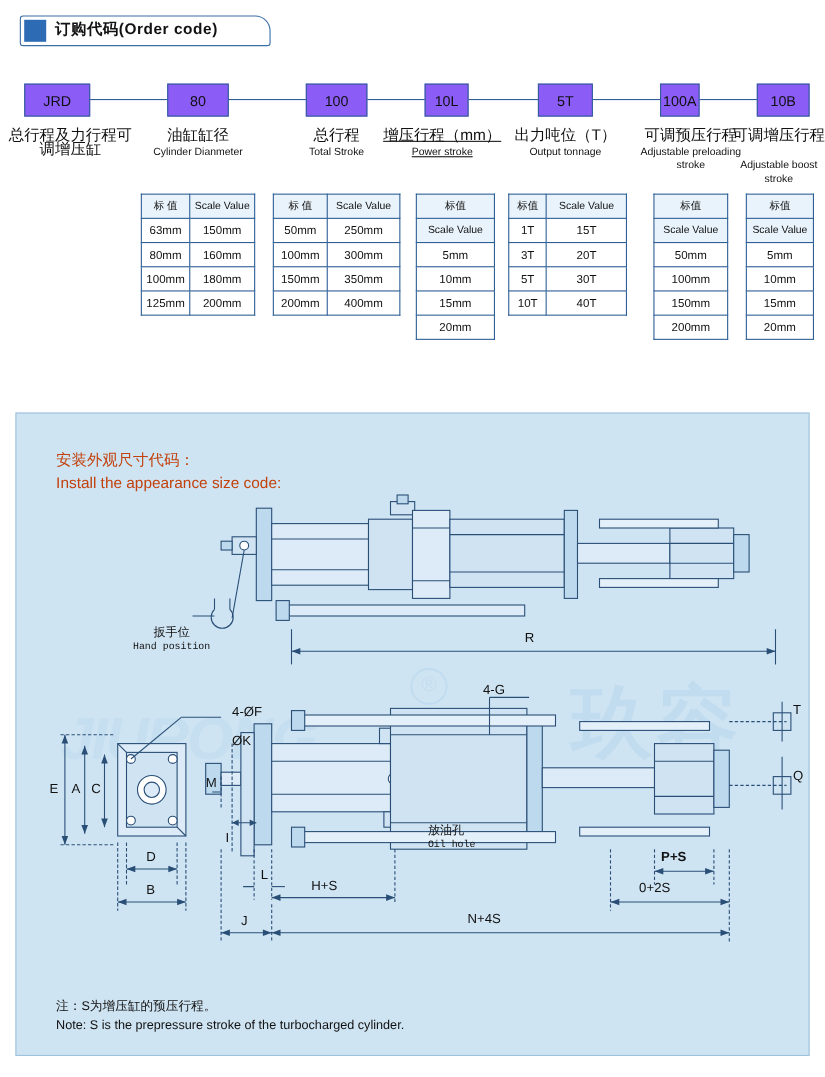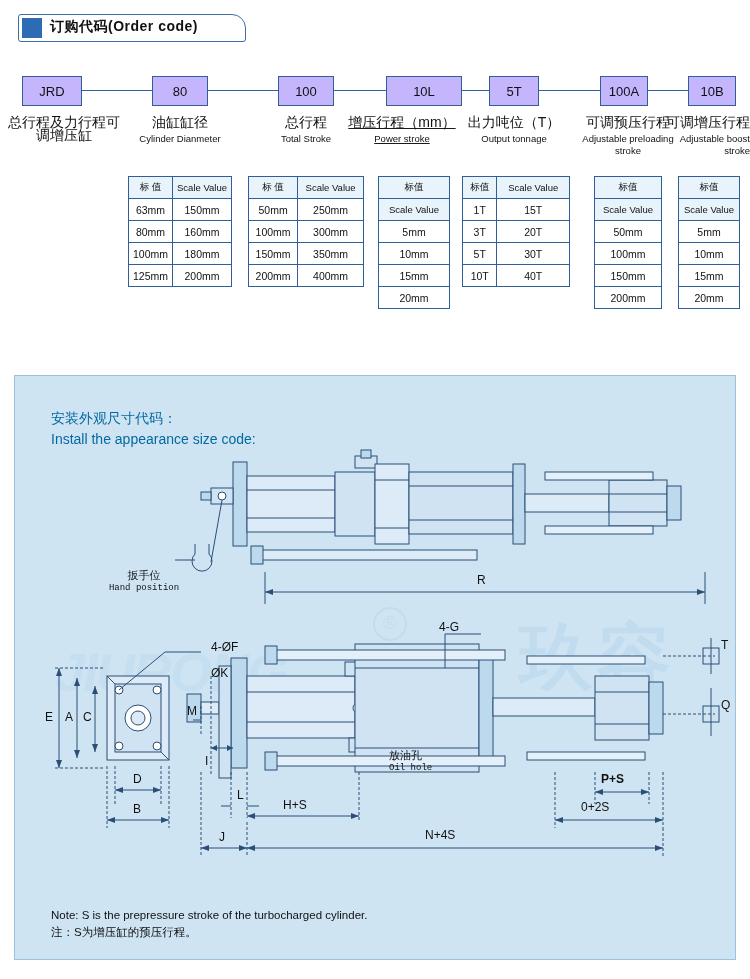--- a/index.html
+++ b/index.html
@@ -58,21 +58,21 @@
     position: absolute;
     left: 22px; top: 14px;
     width: 706px; height: 1px;
     background: #2f5f96;
   }
   .code-box {
     position: absolute;
     top: 0;
     height: 30px;
     border: 1px solid #2f5f96;
-    background: #c4b5fd;
+    background: #8b5cf6;
     box-sizing: border-box;
     font-size: 13px;
     color: #111;
     display: flex;
     align-items: center;
     justify-content: center;
     font-weight: normal;
   }
 
   
@@ -126,21 +126,21 @@
     border: 1px solid #9dc2dd;
     box-sizing: border-box;
     overflow: hidden;
   }
   .panel-title {
     position: absolute;
     left: 36px;
     top: 32px;
     font-size: 14px;
     line-height: 21px;
-    color: #0369a1;
+    color: #c2410c;
   }
   .panel-note {
     position: absolute;
     left: 36px;
     bottom: 18px;
     font-size: 11.5px;
     line-height: 17px;
     color: #111;
   }
 
@@ -215,23 +215,23 @@
   <div class="tab"></div>
   <div class="square"></div>
   <div class="tlabel">订购代码(Order code)</div>
 </div>
 
 <div class="chain">
   <div class="line"></div>
   <div class="code-box" style="left:22px;  width:60px;">JRD</div>
   <div class="code-box" style="left:152px; width:56px;">80</div>
   <div class="code-box" style="left:278px; width:56px;">100</div>
-  <div class="code-box" style="left:386px; width:76px;">10L</div>
+  <div class="code-box" style="left:386px; width:40px;">10L</div>
   <div class="code-box" style="left:489px; width:50px;">5T</div>
-  <div class="code-box" style="left:600px; width:48px;">100A</div>
+  <div class="code-box" style="left:600px; width:36px;">100A</div>
   <div class="code-box" style="left:688px; width:48px;">10B</div>
 </div>
 
 <div class="col" style="left:8px; width:112px;">
   <div class="cn wrap">总行程及力行程可调增压缸</div>
 </div>
 
 <div class="col" style="left:128px; width:104px;">
   <div class="cn">油缸缸径</div>
   <div class="en" style="margin-top:4px;">Cylinder Dianmeter</div>
@@ -368,21 +368,21 @@
         <td>150mm</td>
       </tr>
   <tr>
         <td>200mm</td>
       </tr>
 </tbody>
   </table>
 
 <div class="col" style="left:666px; width:84px;">
   <div class="cn">可调增压行程</div>
-  <div class="en wrap" style="margin-top:4px;text-align:right;">Adjustable boost stroke</div>
+  <div class="en wrap" style="margin-top:16px;">Adjustable boost stroke</div>
 </div>
 <table class="vt" style="left:678px; top:176px; width:62px;">
   <tbody>
       <tr>
         <td class="hd">标值</td>
       </tr>
   <tr>
         <td class="hd">Scale Value</td>
       </tr>
   <tr>
@@ -596,26 +596,26 @@
   <div class="dim-label" style="left:190px; top:378px;">I</div>
   <div class="dim-label" style="left:118px; top:396px;">D</div>
   <div class="dim-label" style="left:118px; top:426px;">B</div>
   <div class="dim-label" style="left:222px; top:412px;">L</div>
   <div class="dim-label" style="left:204px; top:454px;">J</div>
   <div class="dim-label" style="left:268px; top:422px;">H+S</div>
   <div class="dim-label" style="left:586px; top:396px;font-weight:bold;">P+S</div>
   <div class="dim-label" style="left:566px; top:424px;">0+2S</div>
   <div class="dim-label" style="left:410px; top:452px;">N+4S</div>
 
-  <div class="lbl-cn" style="left:84px; top:192px; width:90px;">
+  <div class="lbl-cn" style="left:96px; top:192px; width:90px;">
     <div>扳手位</div>
     <div class="lbl-en">Hand position</div>
   </div>
   <div class="lbl-cn" style="left:374px; top:372px; width:70px; text-align:left;">
     <div>放油孔</div>
     <div class="lbl-en">Oil hole</div>
   </div>
 
   <div class="panel-note">
+    <div>注：S为增压缸的预压行程。</div>
     <div>Note: S is the prepressure stroke of the turbocharged cylinder.</div>
-    <div>注：S为增压缸的预压行程。</div>
   </div>
 </div>
 
 </body></html>

